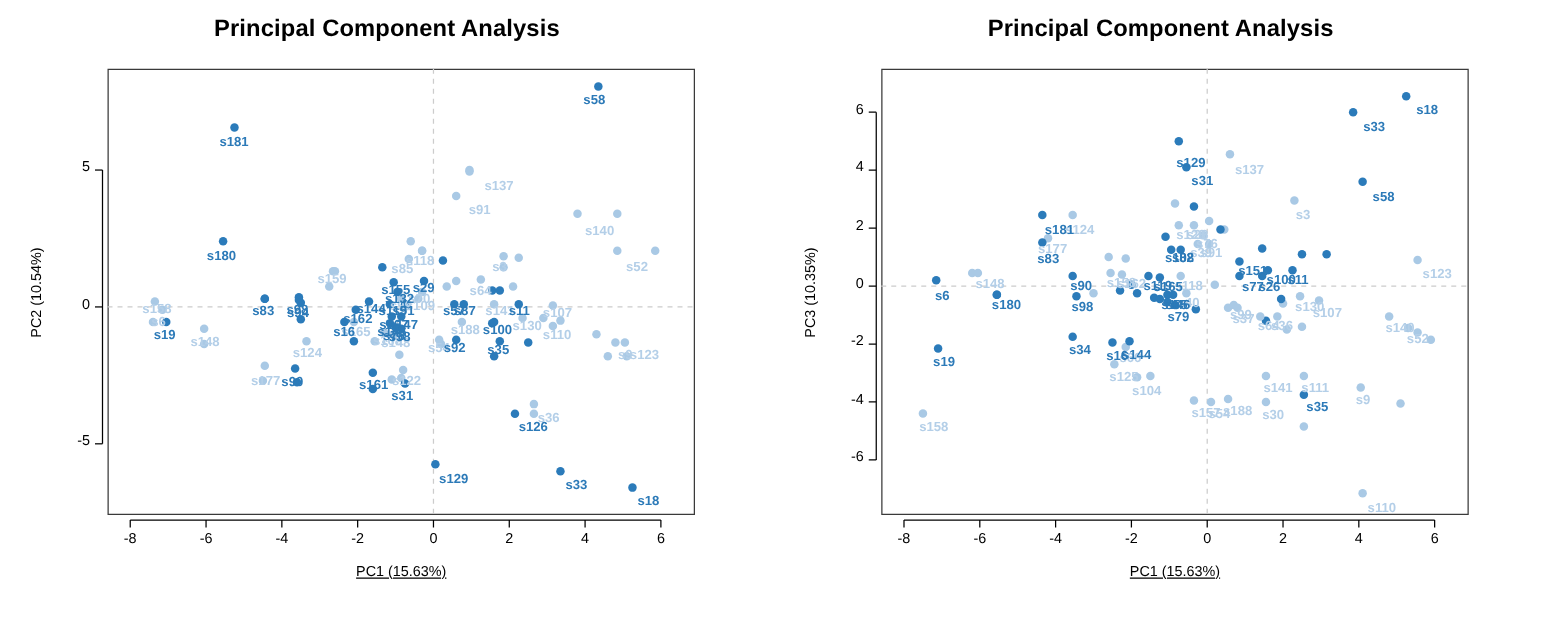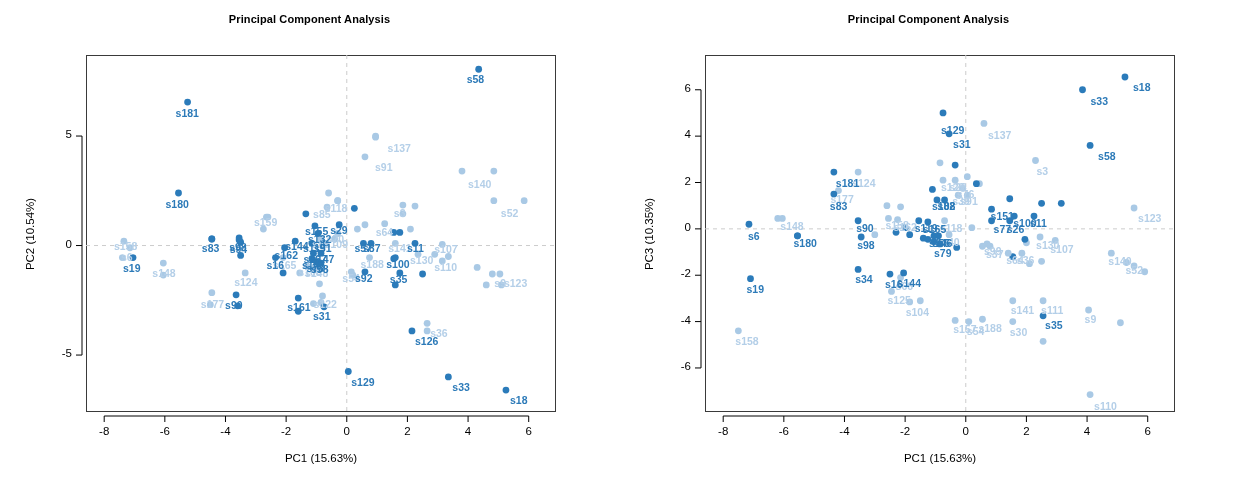--- a/index.html
+++ b/index.html
@@ -5,29 +5,29 @@
   html,body{margin:0;padding:0;}
   body{
     width:1238px;height:500px;background:#ffffff;
     font-family:"Liberation Sans", sans-serif;
     overflow:hidden;
   }
   #stage{position:relative;width:1238px;height:500px;}
   .panel{position:absolute;top:0;height:500px;}
   .panel-title{
     position:absolute;top:13px;left:0;width:100%;
-    text-align:center;font-size:11px;font-weight:bold;color:#000000;
+    text-align:center;font-size:19px;font-weight:bold;color:#000000;
     letter-spacing:.1px;
   }
   .plotbox{position:absolute;border:1px solid #3a3a3a;box-sizing:border-box;background:transparent;}
   .svgwrap{position:absolute;left:0;top:0;overflow:visible;}
   .axis-label{
     position:absolute;font-size:11.5px;color:#000000;white-space:nowrap;
   }
-  .xlab{text-align:center;}
+  .xlab{text-align:center;text-decoration:underline;}
   .ylab{transform-origin:0 0;}
   .tick-txt{position:absolute;font-size:11.5px;color:#000000;white-space:nowrap;}
   .ptlabel{font-size:10.5px;font-weight:bold;font-family:"Liberation Sans",sans-serif;}
 </style>
 </head>
 <body>
 
 <div id="stage">
 
   <div class="panel" id="panel-left" style="left:0;width:619px;">

